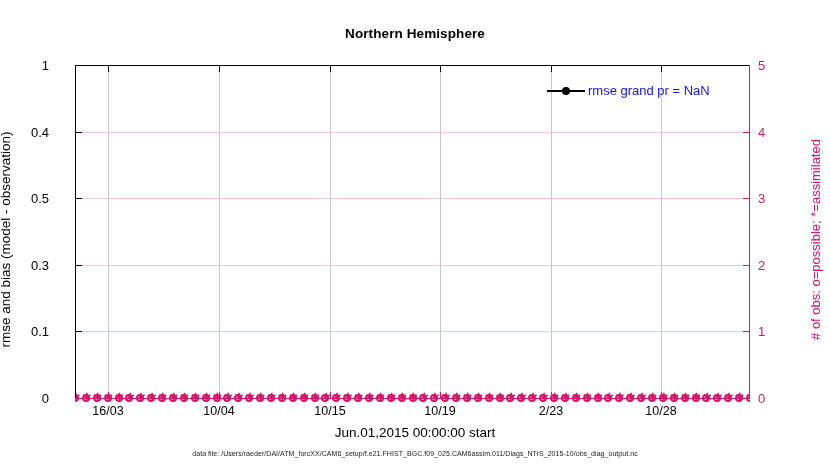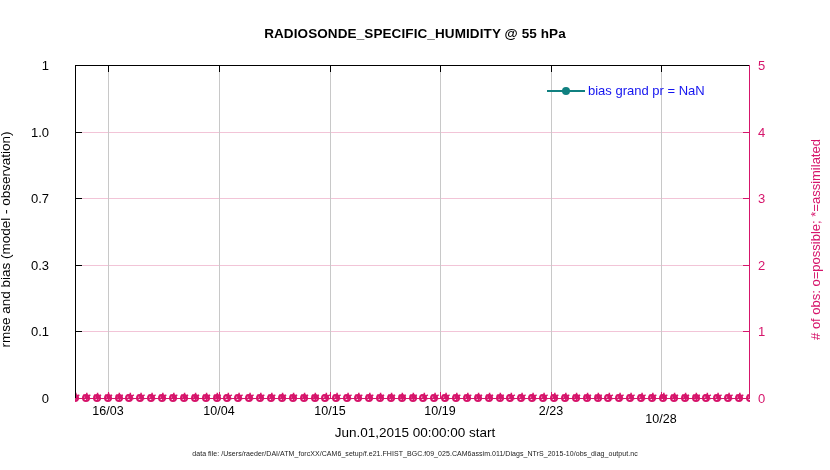--- a/index.html
+++ b/index.html
@@ -237,21 +237,21 @@
     font-size: 13px;
     color: #1414f0;
     white-space: nowrap;
     padding-left: 3px;
   }
 </style>
 </head>
 <body>
 
 <div id="title-block">
-  <div class="title-line">RADIOSONDE_SPECIFIC_HUMIDITY @ 55 hPa</div>
+  <div class="title-line">Northern Hemisphere</div>
 </div>
 
 <div id="plot-area">
   <div id="grid-layer">
       <div class="hgrid" style="top: 266px;"></div>
       <div class="hgrid" style="top: 200px;"></div>
       <div class="hgrid" style="top: 133px;"></div>
       <div class="hgrid" style="top: 67px;"></div>
       <div class="vgrid" style="left: 33px;"></div>
       <div class="vgrid" style="left: 144px;"></div>
@@ -423,38 +423,38 @@
 <div id="tick-label-layer">
     <div class="ylabel-right" style="top: 398px;">0</div>
     <div class="ylabel-right" style="top: 331px;">1</div>
     <div class="ylabel-right" style="top: 265px;">2</div>
     <div class="ylabel-right" style="top: 198px;">3</div>
     <div class="ylabel-right" style="top: 132px;">4</div>
     <div class="ylabel-right" style="top: 65px;">5</div>
     <div class="ylabel-left" style="top: 398px;">0</div>
     <div class="ylabel-left" style="top: 331px;">0.1</div>
     <div class="ylabel-left" style="top: 265px;">0.3</div>
-    <div class="ylabel-left" style="top: 198px;">0.7</div>
-    <div class="ylabel-left" style="top: 132px;">1.0</div>
+    <div class="ylabel-left" style="top: 198px;">0.5</div>
+    <div class="ylabel-left" style="top: 132px;">0.4</div>
     <div class="ylabel-left" style="top: 65px;">1</div>
     <div class="xlabel-tick" style="left: 108px;">16/03</div>
     <div class="xlabel-tick" style="left: 219px;">10/04</div>
     <div class="xlabel-tick" style="left: 330px;">10/15</div>
     <div class="xlabel-tick" style="left: 440px;">10/19</div>
     <div class="xlabel-tick" style="left: 551px;">2/23</div>
-    <div class="xlabel-tick" style="left: 661px; margin-top: 8px;">10/28</div>
+    <div class="xlabel-tick" style="left: 661px;">10/28</div>
   </div>
 
 <div id="ylabel-left-title">rmse and bias (model - observation)</div>
 <div id="ylabel-right-title"># of obs: o=possible; *=assimilated</div>
 <div id="xlabel-title">Jun.01,2015 00:00:00 start</div>
 
 <div id="legend">
     <div class="legend-row">
       <div class="legend-sym">
-        <div class="legend-line" style="background: rgb(16, 128, 128);"></div>
-        <div class="legend-dot" style="background: rgb(16, 128, 128);"></div>
+        <div class="legend-line" style="background: rgb(0, 0, 0);"></div>
+        <div class="legend-dot" style="background: rgb(0, 0, 0);"></div>
       </div>
-      <div class="legend-text" style="color: rgb(20, 20, 240);">bias grand pr = NaN</div>
+      <div class="legend-text" style="color: rgb(20, 20, 240);">rmse grand pr = NaN</div>
     </div>
   </div>
 
 <div id="footer">data file: /Users/raeder/DAI/ATM_forcXX/CAM6_setup/f.e21.FHIST_BGC.f09_025.CAM6assim.011/Diags_NTrS_2015-10/obs_diag_output.nc</div>
 
 </body></html>

